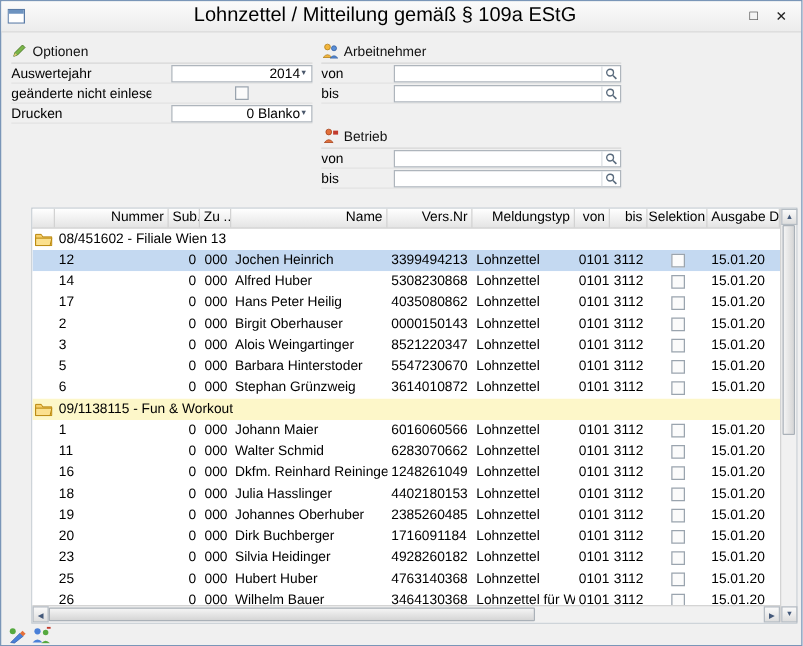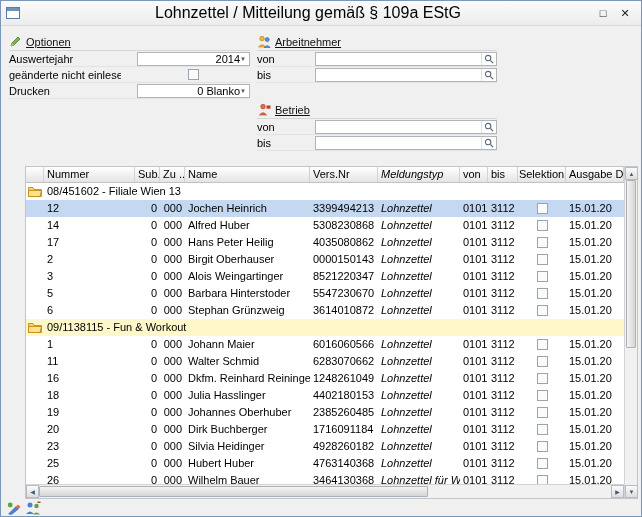--- a/index.html
+++ b/index.html
@@ -14,48 +14,48 @@
   .title{flex:1;text-align:center;font-size:16px;}
   .winbtn{width:22px;height:17px;display:flex;align-items:center;justify-content:center;font-size:11px;color:#222;cursor:default;}
 
   
   .top-panel{position:absolute;left:0;top:25px;width:640px;height:138px;}
   .fgroup{position:absolute;}
   .group-opt{left:8px;top:8px;width:241px;}
   .group-arb{left:256px;top:8px;width:240px;}
   .group-bet{left:256px;top:76px;width:240px;}
   .ghead{height:17px;display:flex;align-items:center;gap:4px;border-bottom:1px solid #d6d6d6;}
-  .glabel{color:#111;text-decoration:underline;}
+  .glabel{color:#111;}
   .frow{height:16px;display:flex;align-items:center;border-bottom:1px solid #e2e2e2;gap:16px;}
   .flabel{width:112px;overflow:hidden;white-space:nowrap;}
   .flabel.s{width:42px;}
   .combo{flex:1;height:14px;background:#fff;border:1px solid #aeb5bc;display:flex;align-items:center;padding:0 3px;}
   .combo-val{flex:1;overflow:hidden;white-space:nowrap;text-align:right;}
   .combo-arrow{font-size:6px;color:#49576b;}
   .ctrl-center{flex:1;display:flex;justify-content:center;align-items:center;}
   .checkbox{width:11px;height:11px;border:1px solid #9aa4ae;background:#fbfbfb;display:inline-block;}
   .searchfield{flex:1;height:14px;background:#fff;border:1px solid #aeb5bc;display:flex;align-items:center;}
   .searchfield input{flex:1;border:none;outline:none;height:12px;font:inherit;padding:0 2px;min-width:0;background:transparent;}
   .mag{width:15px;height:12px;display:flex;justify-content:center;align-items:center;border-left:1px solid #dcdfe3;}
 
   
   .table-wrap{position:absolute;left:24px;top:165px;width:613px;height:333px;display:flex;border:1px solid #bfc6cd;background:#fff;}
   .grid{flex:1;display:flex;flex-direction:column;min-width:0;}
   .thead{display:flex;height:16px;background:linear-gradient(var(--hdr-top),var(--hdr-bot));border-bottom:1px solid #c2c2c2;flex:none;}
-  .hcell{line-height:15px;padding:0 3px;border-right:1px solid #d2d2d2;overflow:hidden;white-space:nowrap;flex:none;}
+  .hcell{line-height:15px;padding:0 3px;border-right:1px solid #d2d2d2;overflow:hidden;white-space:nowrap;flex:none;text-align:right;}
   .tbody{height:301px;overflow:hidden;background:#fff;}
   .trow{display:flex;height:17px;line-height:17px;background:#fff;}
   .cell{padding:0 3px;overflow:hidden;white-space:nowrap;flex:none;}
   .w-icon{width:18px;display:flex;align-items:center;justify-content:center;padding:0;}
   .w-num{width:91px;}
   .w-sub{width:25px;}
   .w-zu{width:25px;}
   .w-name{width:125px;}
   .w-vers{width:68px;}
-  .w-meld{width:82px;font-style:italic;}
+  .w-meld{width:82px;}
   .w-von{width:28px;}
   .w-bis{width:30px;}
   .w-sel{width:48px;display:flex;align-items:center;justify-content:center;}
   .w-date{flex:1 1 auto;min-width:0;}
   .num{text-align:right;}
   .group-row{font-weight:normal;}
   .group-row .group-label{flex:1;min-width:0;}
   .group-row.yellow{background:var(--grp);}
   .data-row.selected{background:var(--sel);}
 

